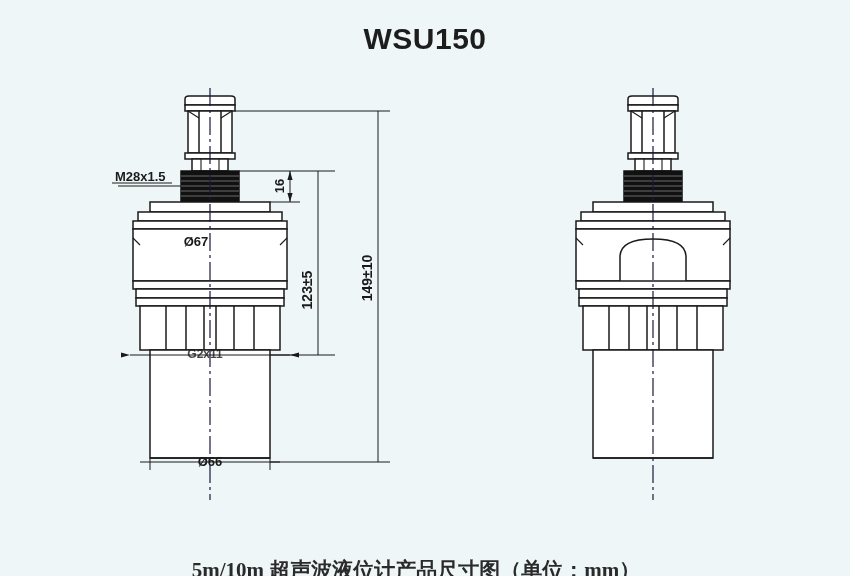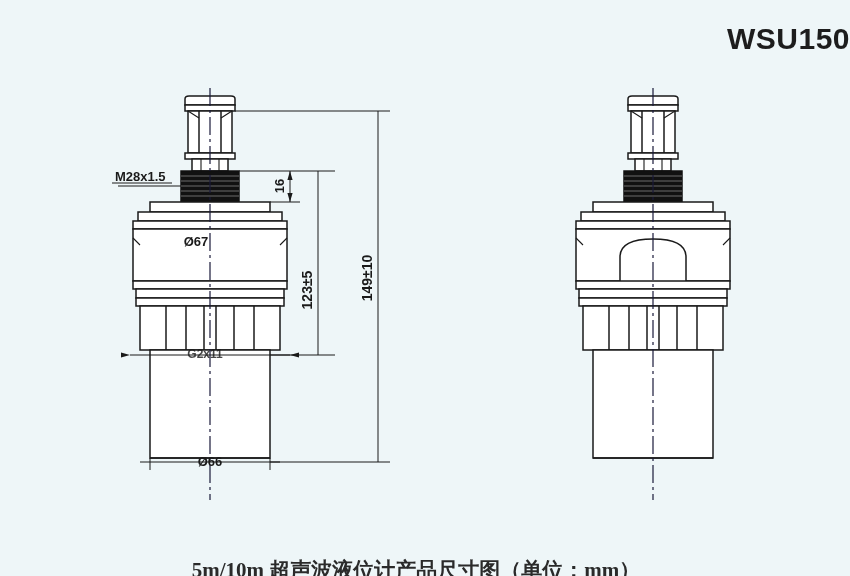--- a/index.html
+++ b/index.html
@@ -9,21 +9,21 @@
     background:#eef6f8;
     font-family:"Liberation Sans", sans-serif;
     overflow:hidden;
     position:relative;
   }
   #stage{position:absolute;left:0;top:0;width:850px;height:576px;}
   svg{display:block;}
   .title{
     position:absolute;
     left:0;top:22px;width:850px;
-    text-align:right;
+    text-align:center;
     font-size:30px;
     font-weight:700;
     color:#1d1d1d;
     letter-spacing:0.5px;
     font-family:"Liberation Sans", sans-serif;
   }
   .caption{
     position:absolute;
     left:0;top:556px;width:832px;
     text-align:center;

